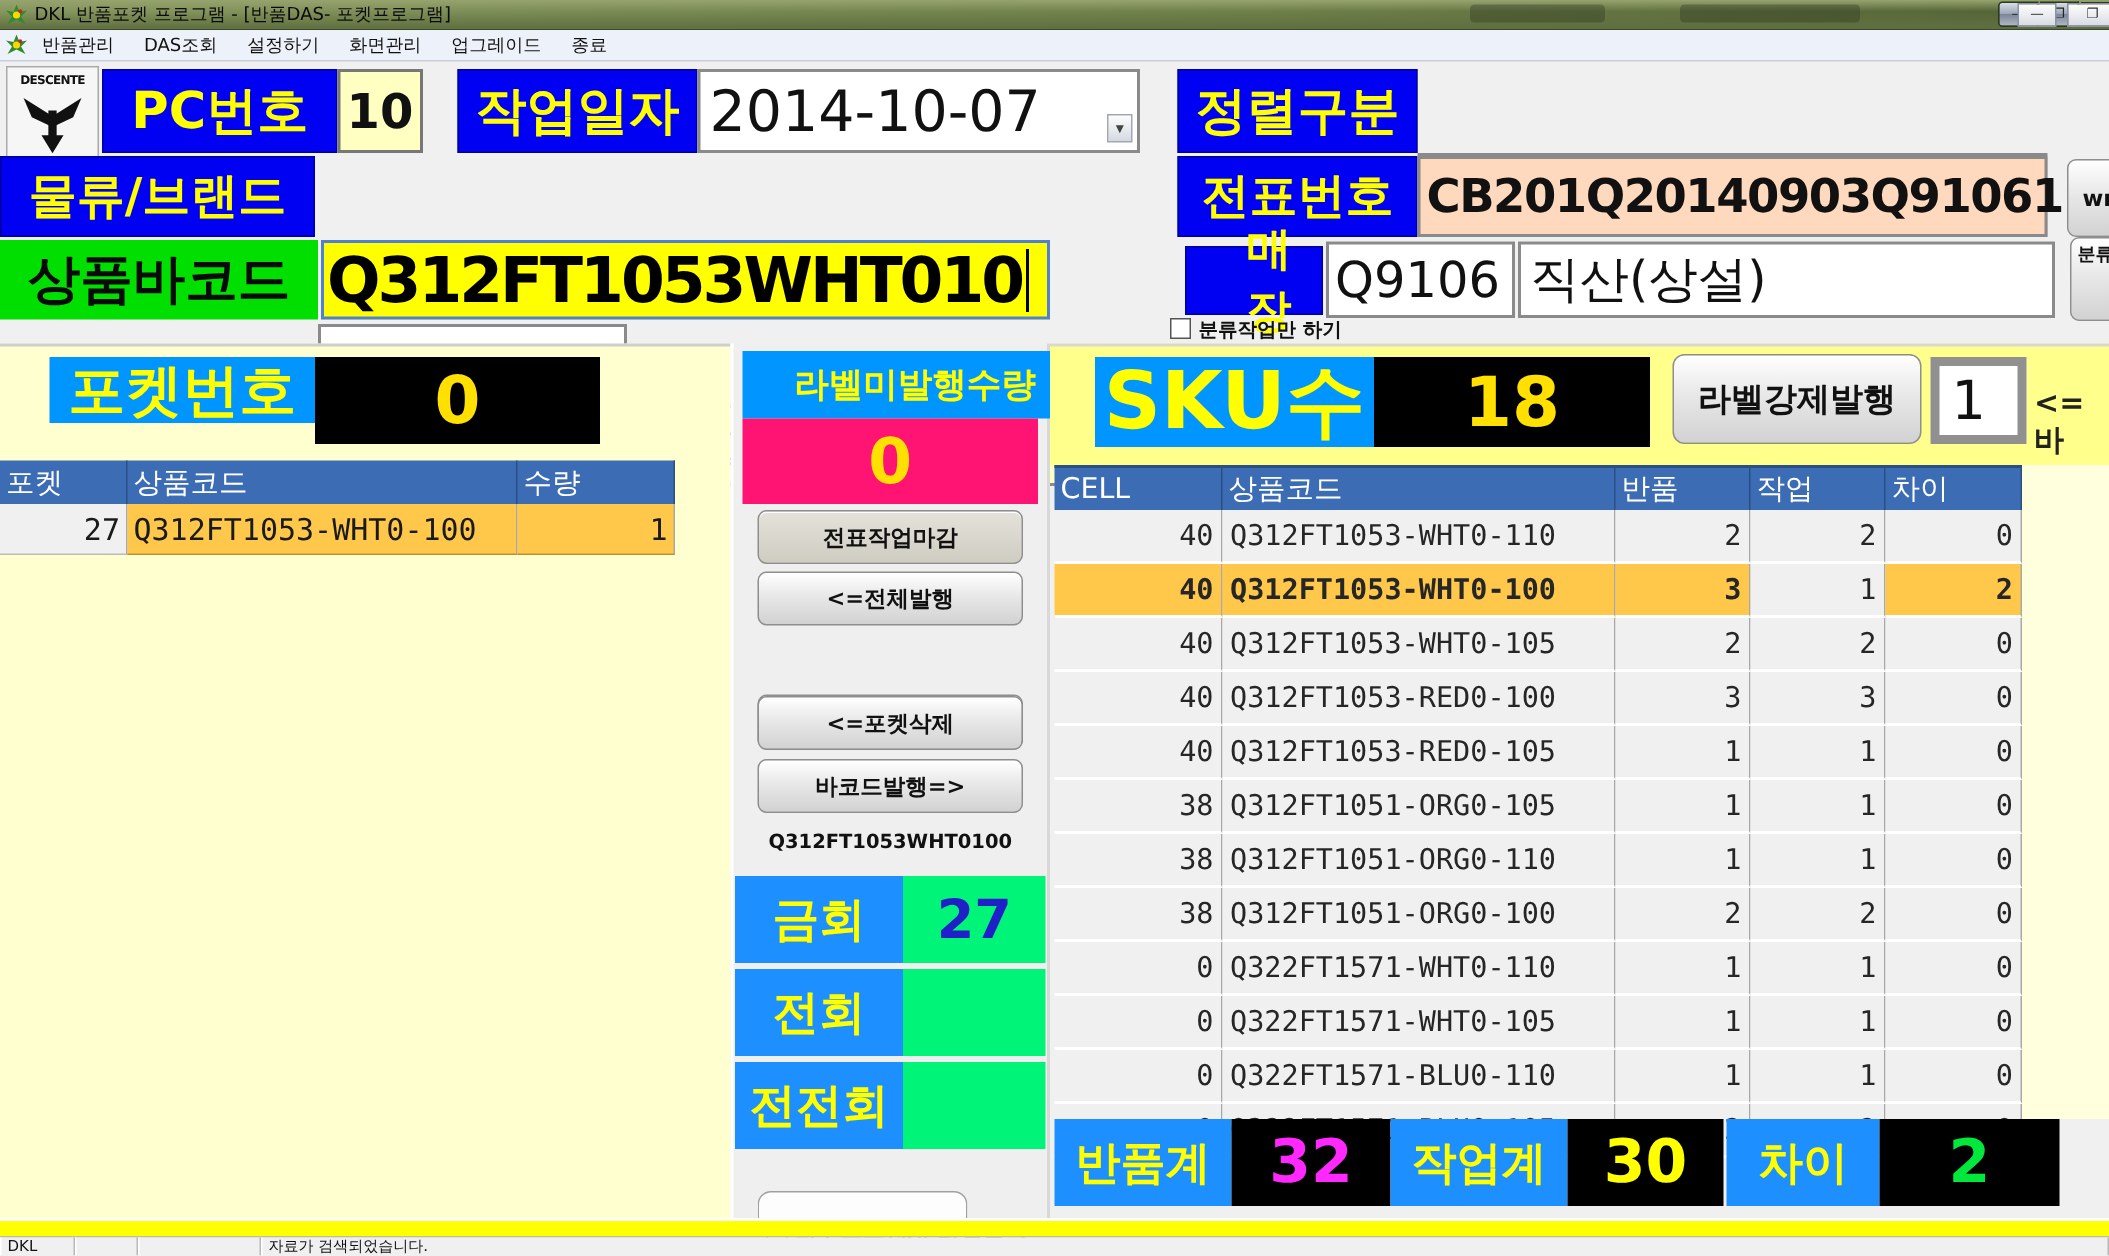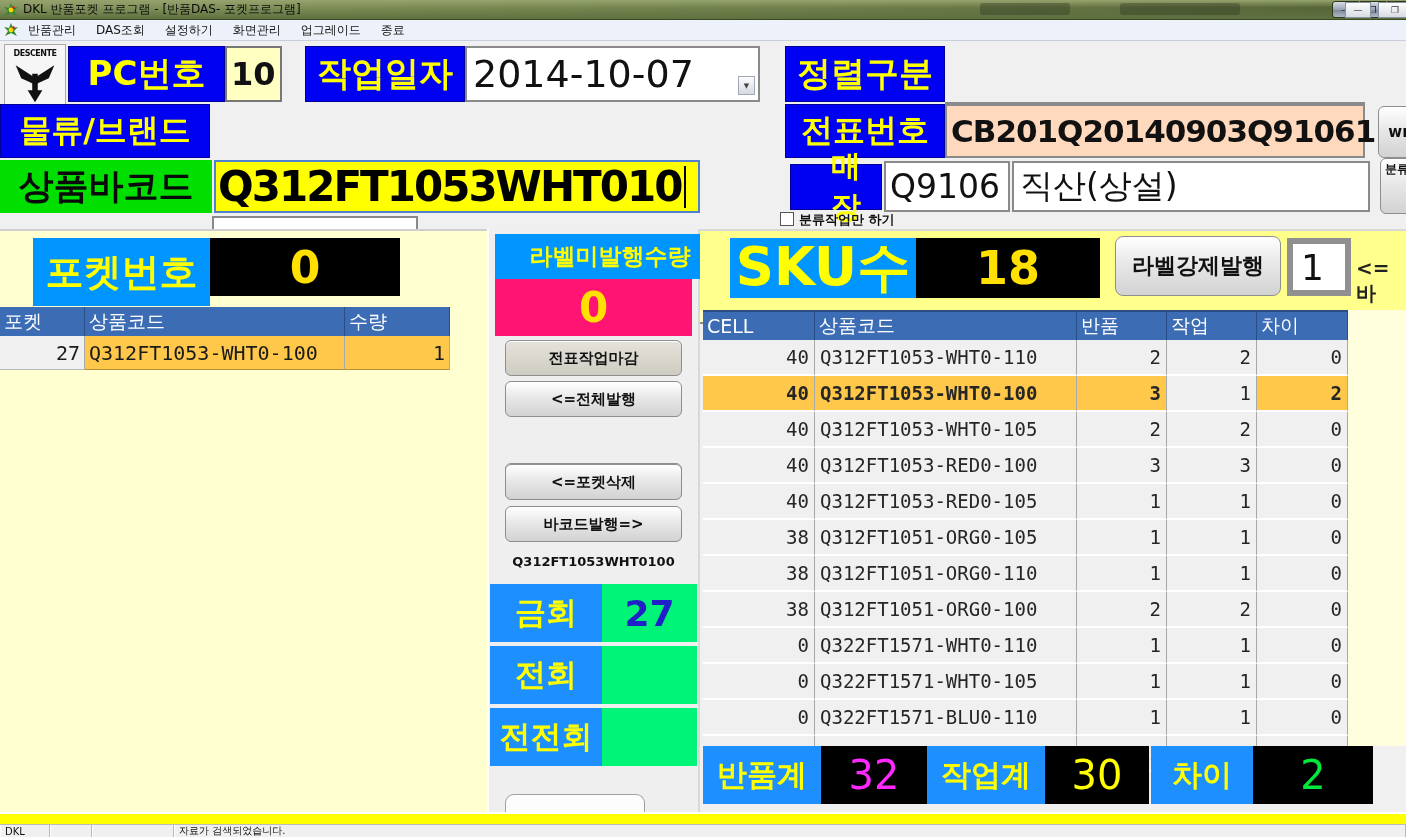--- a/index.html
+++ b/index.html
@@ -70,21 +70,21 @@
   .store-code{left:884px;top:161px;width:126px;height:51px;background:#fff;border:2px solid #8A8A8A;
     font-size:33px;color:#111;display:flex;align-items:center;padding-left:4px;}
   .store-name{left:1012px;top:161px;width:358px;height:51px;background:#fff;border:2px solid #8A8A8A;
     font-size:33px;color:#111;display:flex;align-items:center;padding-left:6px;}
   .bunryu-btn{left:1380px;top:158px;width:42px;height:56px;font-size:12px;white-space:normal;line-height:13px;
     align-items:flex-start;padding-top:4px;justify-content:flex-start;padding-left:4px;}
   .chk1{left:780px;top:211px;font-size:13px;font-weight:bold;color:#111;}
 
   
   .left-panel{left:0;top:229px;width:487px;height:583px;background:#FFFFD0;border-top:2px solid #CFCFCF;}
-  .pocket-label{left:33px;top:238px;width:177px;height:68px;background:#0095FF;border:none;font-size:38px;}
+  .pocket-label{left:33px;top:238px;width:177px;height:44px;background:#0095FF;border:none;font-size:38px;}
   .pocket-value{left:210px;top:238px;width:190px;height:58px;background:#000;color:#FFE000;
     font-size:44px;font-weight:bold;display:flex;align-items:center;justify-content:center;}
   .ptable{left:0;top:307px;width:450px;font-family:"DejaVu Sans Mono","Liberation Mono",monospace;}
   .phead{display:grid;grid-template-columns:85px 260px 105px;height:29px;background:#3C6CB4;color:#fff;
     font-size:19px;font-family:"DejaVu Sans","Liberation Sans",sans-serif;}
   .phead div{display:flex;align-items:center;padding-left:4px;border-right:1px solid #2A4E86;}
   .prow{display:grid;grid-template-columns:85px 260px 105px;height:34px;font-size:20px;color:#1A1A1A;}
   .prow div{display:flex;align-items:center;border-right:1px solid #A8A8A8;border-bottom:1px solid #C09030;padding:0 4px;}
   .prow .p0{background:#F0F0F0;justify-content:flex-end;border-bottom:1px solid #BBB;}
   .prow .p1{background:#FFC84A;}
@@ -122,21 +122,21 @@
   .mhead div{display:flex;align-items:center;padding-left:4px;border-right:1px solid #2A4E86;}
   .mrow{display:grid;grid-template-columns:112px 262px 90px 90px 91px;height:36px;font-size:19px;color:#262626;}
   .mcell{display:flex;align-items:center;background:#F0F0F0;border-right:1px solid #A8A8A8;border-bottom:2px solid #FFF;padding:0 5px;}
   .mcell.c0,.mcell.c2,.mcell.c3,.mcell.c4{justify-content:flex-end;}
   .mrow.hl .mcell{background:#FFC84A;font-weight:bold;}
   .mrow.hl .mcell.nohl{background:#F0F0F0;font-weight:normal;}
   .pale-col{left:1348px;top:310px;width:58px;height:436px;background:#FFFFDE;}
 
   .tot-label{background:#1E8FFF;color:#FFFF00;font-weight:bold;font-size:30px;
     display:flex;align-items:center;justify-content:center;}
-  .tot-value{background:#000;font-weight:normal;font-size:40px;
+  .tot-value{background:#000;font-weight:bold;font-size:40px;
     display:flex;align-items:center;justify-content:center;}
 
   .yellow-strip{left:0;top:812px;width:1406px;height:13px;background:#FFFF00;border-top:2px solid #FFF;border-bottom:1px solid #BBB;}
   .statusbar{left:0;top:825px;width:1406px;height:12px;background:#F0F0F0;display:flex;font-size:10px;color:#111;}
   .spanel{border-right:1px solid #B8B8B8;border-left:1px solid #FFF;display:flex;align-items:center;padding:0 4px;}
 </style>
 </head>
 <body>
 
 <div class="abs titlebar">

